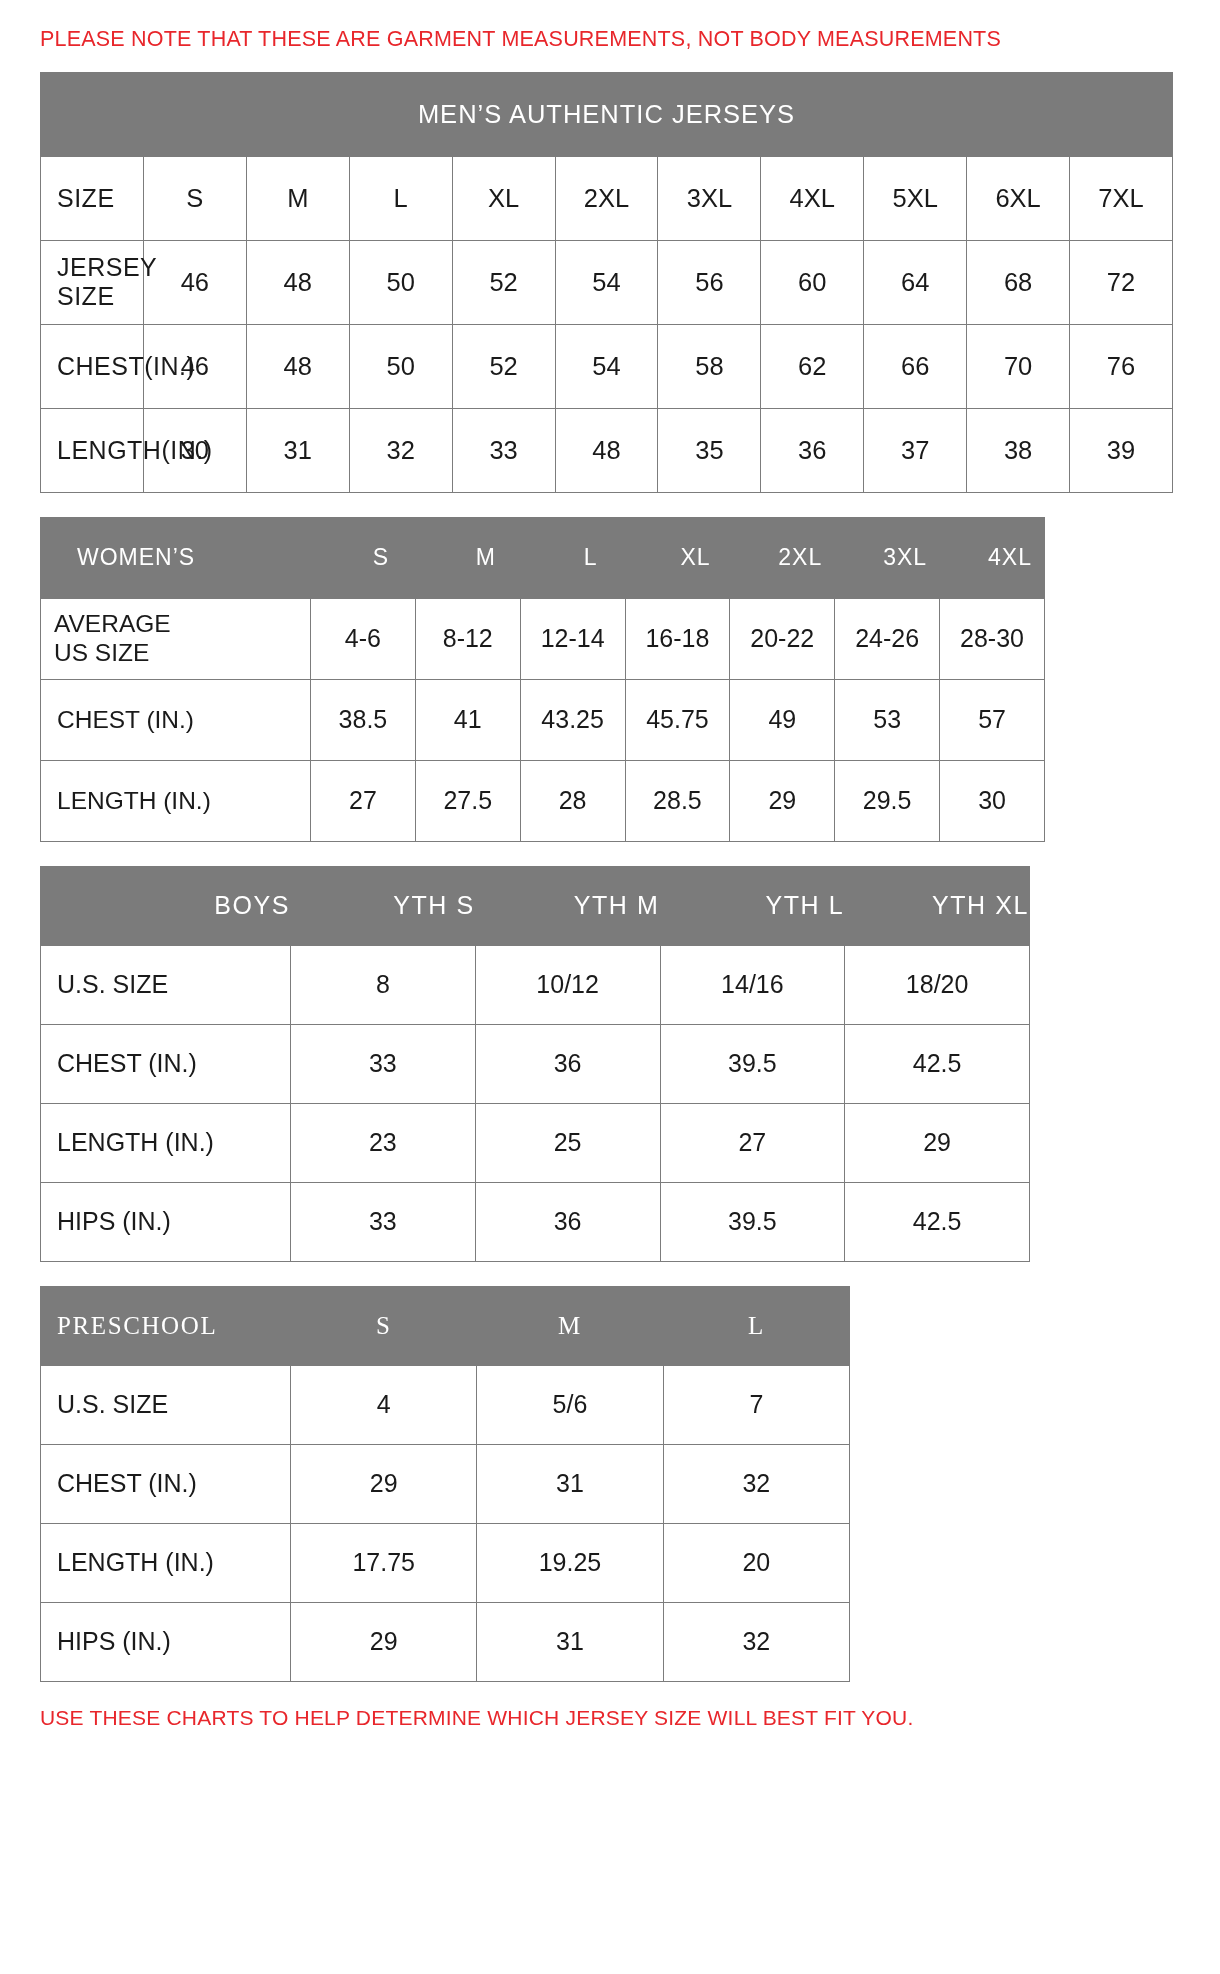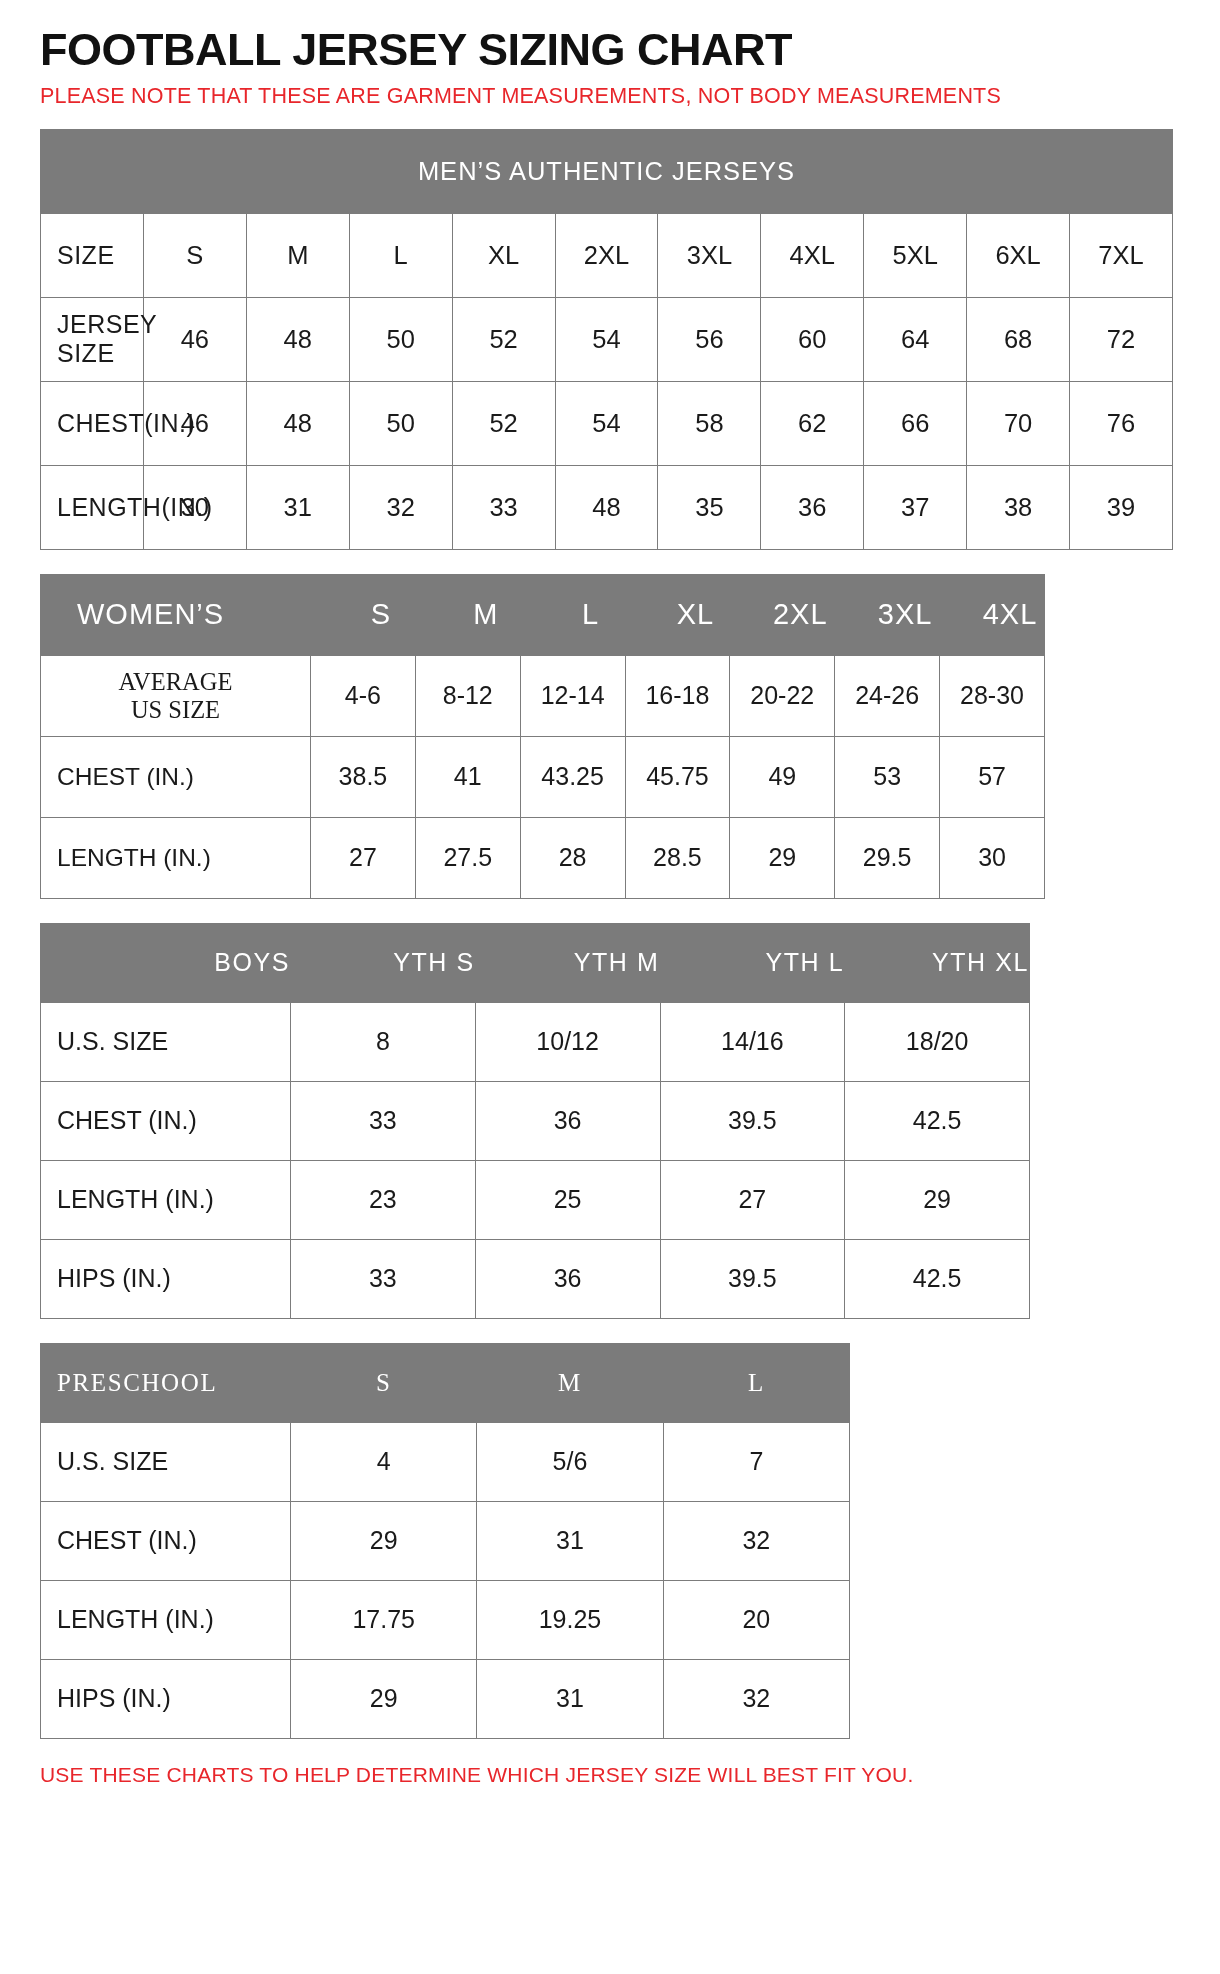--- a/index.html
+++ b/index.html
@@ -70,21 +70,21 @@
   #mens-table { width: 1133px; }
   #mens-table td { height: 83px; font-size: 25.5px; }
   #mens-table .rowlabel { font-size: 25px; letter-spacing: 0.5px; }
   #mens-table .c0 { width: 233px; }
 
   
   #womens-table { width: 1005px; }
   #womens-table td { height: 80px; font-size: 25px; }
   #womens-table .c0 { width: 233px; text-align: left; padding-left: 16px; font-size: 24.5px; }
   #womens-table .hdr-grey.c0 { letter-spacing: 1px; }
-  #womens-table .hdr-grey { font-size: 29px; letter-spacing: 1px; padding-left: 36px; }
+  #womens-table .hdr-grey { font-size: 23px; letter-spacing: 1px; padding-left: 36px; }
   .two-line { line-height: 1.15; }
 
   
   #boys-table { width: 990px; }
   #boys-table td { height: 78px; font-size: 25px; }
   #boys-table .c0 { width: 233px; text-align: left; padding-left: 16px; }
   #boys-table .hdr-grey { font-size: 25px; letter-spacing: 1.6px; text-align: right; }
 
   
   #preschool-table { width: 810px; }
@@ -97,21 +97,20 @@
     font-size: 21px;
     letter-spacing: 0.2px;
     margin: 8px 0 30px 0;
   }
 </style>
 </head>
 <body>
 
 <div class="page">
 
-  <h1 class="main-title">FOOTBALL JERSEY SIZING CHART</h1>
   <p class="note">PLEASE NOTE THAT THESE ARE GARMENT MEASUREMENTS, NOT BODY MEASUREMENTS</p>
 
   <table id="mens-table">
     <tbody>
       <tr>
         <td class="banner" colspan="11">MEN’S AUTHENTIC JERSEYS</td>
       </tr>
       <tr>
         <td class="c0 rowlabel">SIZE</td>
         <td>S</td>
@@ -173,21 +172,21 @@
         <td class="hdr-grey c0">WOMEN’S</td>
         <td class="hdr-grey">S</td>
         <td class="hdr-grey">M</td>
         <td class="hdr-grey">L</td>
         <td class="hdr-grey">XL</td>
         <td class="hdr-grey">2XL</td>
         <td class="hdr-grey">3XL</td>
         <td class="hdr-grey">4XL</td>
       </tr>
       <tr>
-        <td class="c0 two-line" style="text-align:center;padding-left:0;font-family:Liberation Serif, serif;">
+        <td class="c0 two-line" style="text-align:left;padding-left:13px;">
           <span>AVERAGE</span><br>
           <span>US SIZE</span>
         </td>
         <td>4-6</td>
         <td>8-12</td>
         <td>12-14</td>
         <td>16-18</td>
         <td>20-22</td>
         <td>24-26</td>
         <td>28-30</td>

